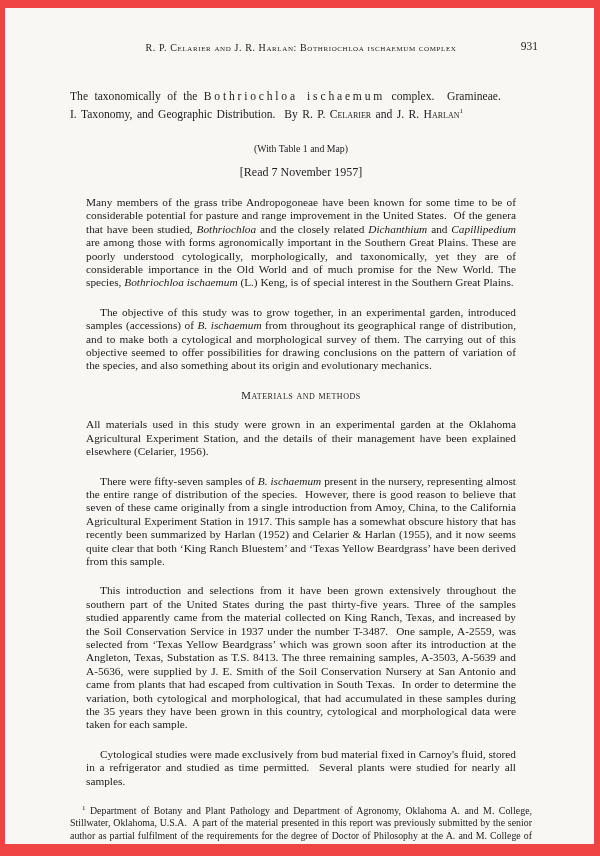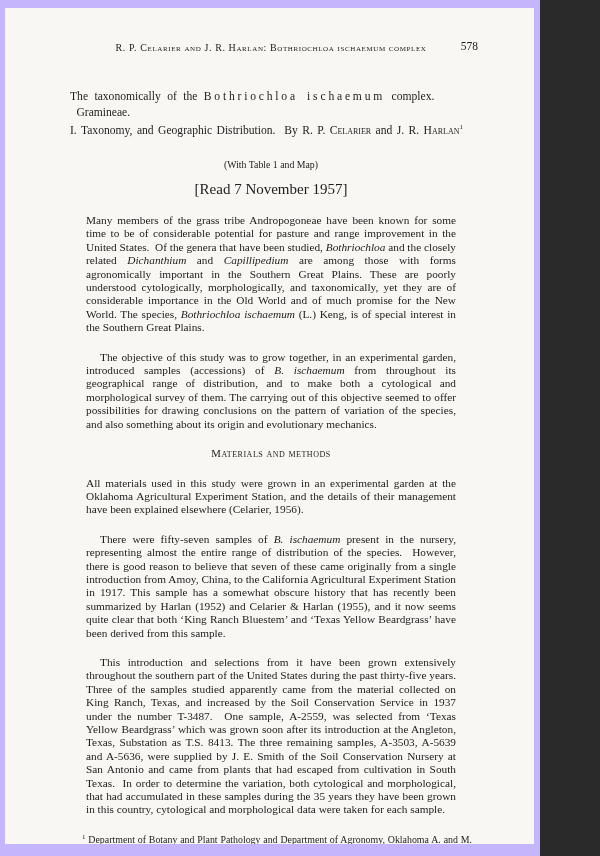--- a/index.html
+++ b/index.html
@@ -1,19 +1,19 @@
 <!DOCTYPE html>
 <html><head>
 <meta charset="utf-8">
 <style>
   html,body{margin:0;padding:0;background:#2a2a2a;}
   .frame{
     position:relative;
-    width:540px;height:856px;
-    background:#c4b5fd;
+    width:600px;height:856px;
+    background:#ef4444;
     overflow:hidden;
   }
   .sheet{
     position:absolute;
     top:8px;left:5px;right:6px;bottom:12px;
     background:#f8f7f3;
     box-sizing:border-box;
     padding:34px 62px 0 65px;
     font-family:"Liberation Serif", serif;
     color:#1c1c1c;
@@ -35,21 +35,21 @@
     letter-spacing:0;
   }
   .title-block{
     margin-top:36px;
     font-size:11.6px;
     line-height:16px;
   }
   .title-line1{word-spacing:3.5px;}
   .title-line2{margin-top:2px;word-spacing:1.5px;}
   .meta1{margin-top:20px;text-align:center;font-size:9.8px;}
-  .meta2{margin-top:11px;text-align:center;font-size:15px;}
+  .meta2{margin-top:11px;text-align:center;font-size:12px;}
   .body-text{
     margin-top:15px;
     font-size:11.3px;
     line-height:13.4px;
     text-align:justify;
   }
   .body-text p.para{margin:16px;}
   .body-text p.indent{text-indent:14px;}
   .section-heading{
     text-align:center;
@@ -71,36 +71,37 @@
   sup{font-size:7px;line-height:0;vertical-align:super;}
 </style>
 </head>
 <body>
 
 <div class="frame">
   <div class="sheet">
 
     <div class="running-head">
       <span class="rh-text">R. P. Celarier and J. R. Harlan: Bothriochloa ischaemum complex</span>
-      <span class="rh-page">578</span>
+      <span class="rh-page">931</span>
     </div>
 
     <div class="title-block">
       <div class="title-line1"><span>The taxonomically of the </span><span class="spaced">Bothriochloa ischaemum</span><span> complex. &nbsp;Gramineae.</span></div>
       <div class="title-line2"><span>I. Taxonomy, and Geographic Distribution. &nbsp;By R. P. </span><span class="sc">Celarier</span><span> and J. R. </span><span class="sc">Harlan</span><sup>1</sup></div>
     </div>
 
     <div class="meta1">(With Table 1 and Map)</div>
     <div class="meta2">[Read 7 November 1957]</div>
 
     <div class="body-text" id="article-body">
         <p class="para"><span>Many members of the grass tribe Andropogoneae have been known for some time to be of considerable potential for pasture and range improvement in the United States. &nbsp;Of the genera that have been studied, </span><span class="it">Bothriochloa</span><span> and the closely related </span><span class="it">Dichanthium</span><span> and </span><span class="it">Capillipedium</span><span> are among those with forms agronomically important in the Southern Great Plains. These are poorly understood cytologically, morphologically, and taxonomically, yet they are of considerable importance in the Old World and of much promise for the New World. The species, </span><span class="it">Bothriochloa ischaemum</span><span> (L.) Keng, is of special interest in the Southern Great Plains.</span></p>
         <p class="para indent"><span>The objective of this study was to grow together, in an experimental garden, introduced samples (accessions) of </span><span class="it">B. ischaemum</span><span> from throughout its geographical range of distribution, and to make both a cytological and morphological survey of them. The carrying out of this objective seemed to offer possibilities for drawing conclusions on the pattern of variation of the species, and also something about its origin and evolutionary mechanics.</span></p>
         <div class="section-heading">Materials and methods</div>
         <p class="para"><span>All materials used in this study were grown in an experimental garden at the Oklahoma Agricultural Experiment Station, and the details of their management have been explained elsewhere (Celarier, 1956).</span></p>
         <p class="para indent"><span>There were fifty-seven samples of </span><span class="it">B. ischaemum</span><span> present in the nursery, representing almost the entire range of distribution of the species. &nbsp;However, there is good reason to believe that seven of these came originally from a single introduction from Amoy, China, to the California Agricultural Experiment Station in 1917. This sample has a somewhat obscure history that has recently been summarized by Harlan (1952) and Celarier &amp; Harlan (1955), and it now seems quite clear that both ‘King Ranch Bluestem’ and ‘Texas Yellow Beardgrass’ have been derived from this sample.</span></p>
         <p class="para indent"><span>This introduction and selections from it have been grown extensively throughout the southern part of the United States during the past thirty-five years. Three of the samples studied apparently came from the material collected on King Ranch, Texas, and increased by the Soil Conservation Service in 1937 under the number T-3487. &nbsp;One sample, A-2559, was selected from ‘Texas Yellow Beardgrass’ which was grown soon after its introduction at the Angleton, Texas, Substation as T.S. 8413. The three remaining samples, A-3503, A-5639 and A-5636, were supplied by J. E. Smith of the Soil Conservation Nursery at San Antonio and came from plants that had escaped from cultivation in South Texas. &nbsp;In order to determine the variation, both cytological and morphological, that had accumulated in these samples during the 35 years they have been grown in this country, cytological and morphological data were taken for each sample.</span></p>
+        <p class="para indent"><span>Cytological studies were made exclusively from bud material fixed in Carnoy's fluid, stored in a refrigerator and studied as time permitted. &nbsp;Several plants were studied for nearly all samples.</span></p>
       </div>
 
     <div class="footnote"><sup>1</sup><span> Department of Botany and Plant Pathology and Department of Agronomy, Oklahoma A. and M. College, Stillwater, Oklahoma, U.S.A. &nbsp;A part of the material presented in this report was previously submitted by the senior author as partial fulfilment of the requirements for the degree of Doctor of Philosophy at the A. and M. College of Texas, College Station, Texas.</span></div>
 
   </div>
 </div>
 
 </body></html>

